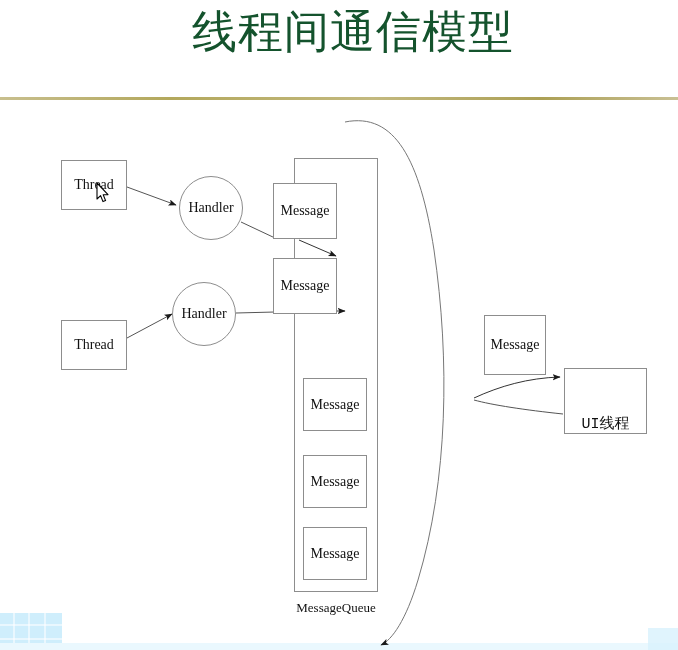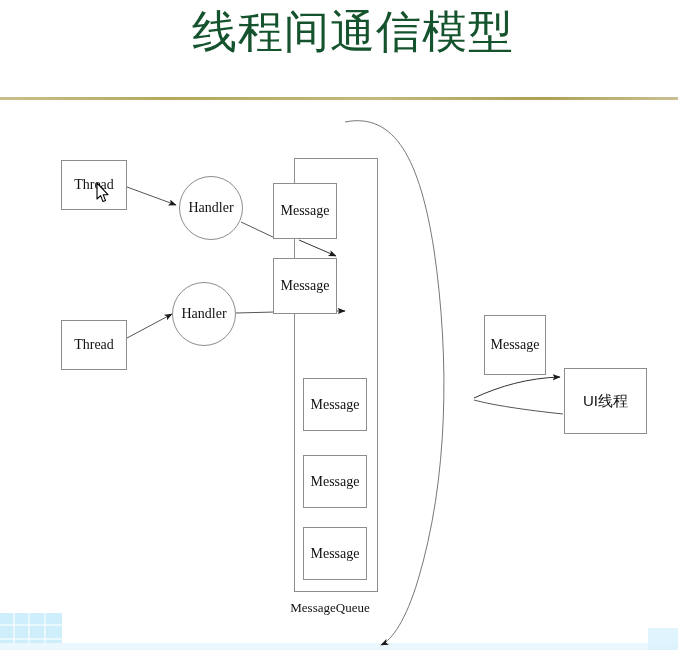--- a/index.html
+++ b/index.html
@@ -103,22 +103,23 @@
     font-family: "Liberation Serif", "DejaVu Serif", serif;
     font-size: 14px;
     white-space: nowrap;
     z-index: 3;
   }
   .node.circle {
     border-radius: 50%;
     text-align: right;
   }
   .node.cn {
-    font-family: Liberation Sans, sans-serif;
+    font-family: Liberation Mono, monospace;
     font-size: 15px;
+    align-items: flex-end;
   }
   #queue-box {
     position: absolute;
     box-sizing: border-box;
     background: #ffffff;
     border: 1px solid #8d8d8d;
     z-index: 1;
   }
   #queue-label {
     position: absolute;
@@ -163,21 +164,21 @@
     <div class="vline" style="left:44px"></div>
     <div class="hline" style="top:11px"></div>
     <div class="hline" style="top:25px"></div>
   </div>
   <div class="deco" id="deco-bottom-strip"></div>
   <div class="deco" id="deco-right"></div>
 
   <div id="diagram">
 
     <div id="queue-box" style="left: 294px; top: 158px; width: 84px; height: 434px;"></div>
-    <div id="queue-label" style="left: 248px; top: 600px; width: 164px;">MessageQueue</div>
+    <div id="queue-label" style="left: 254px; top: 600px; width: 164px;">MessageQueue</div>
 
     <svg id="edges" viewBox="0 0 678 650">
       <defs>
         <marker id="ah" markerWidth="9" markerHeight="9" refX="7.4" refY="3.2" orient="auto">
           <path d="M0,0 L8,3.2 L0,6.4 L1.8,3.2 z" fill="#1a1a1a"></path>
         </marker>
       </defs>
 
       <line x1="127" y1="187" x2="176" y2="205" stroke="#555" stroke-width="1" marker-end="url(#ah)"></line>
 

